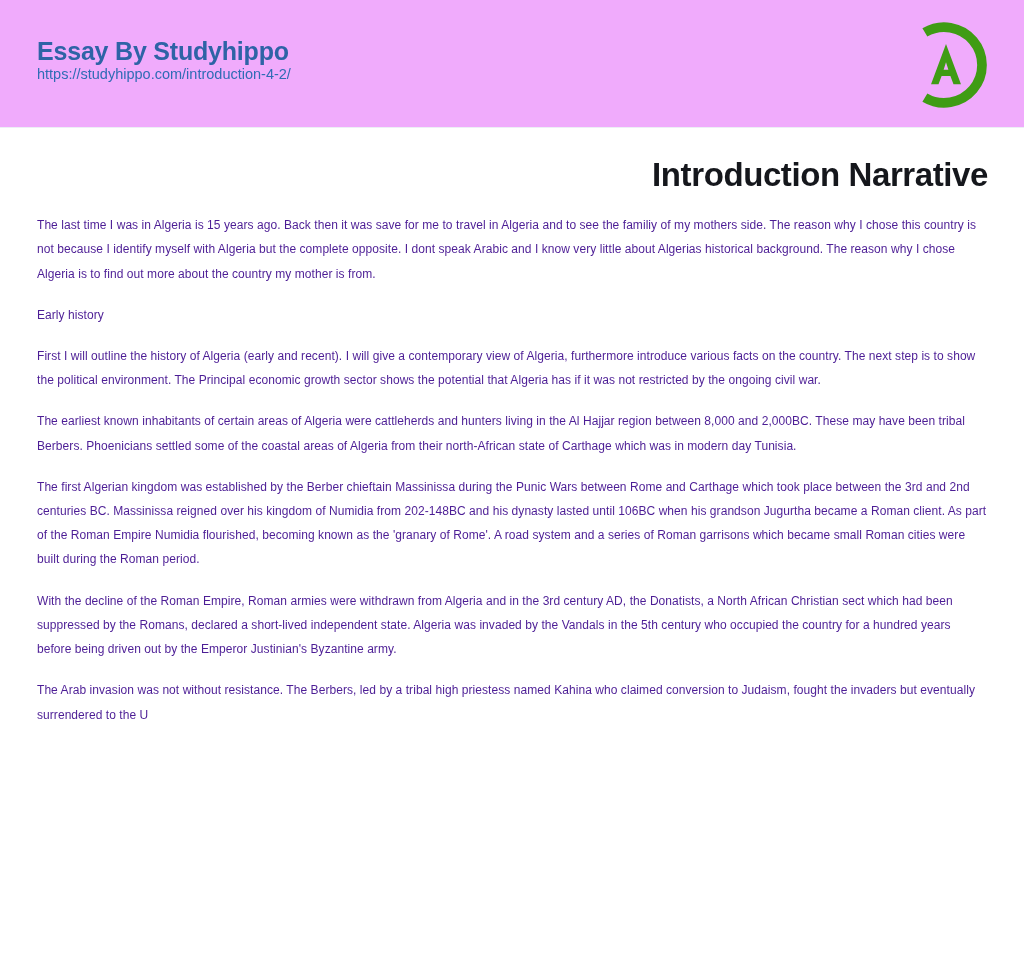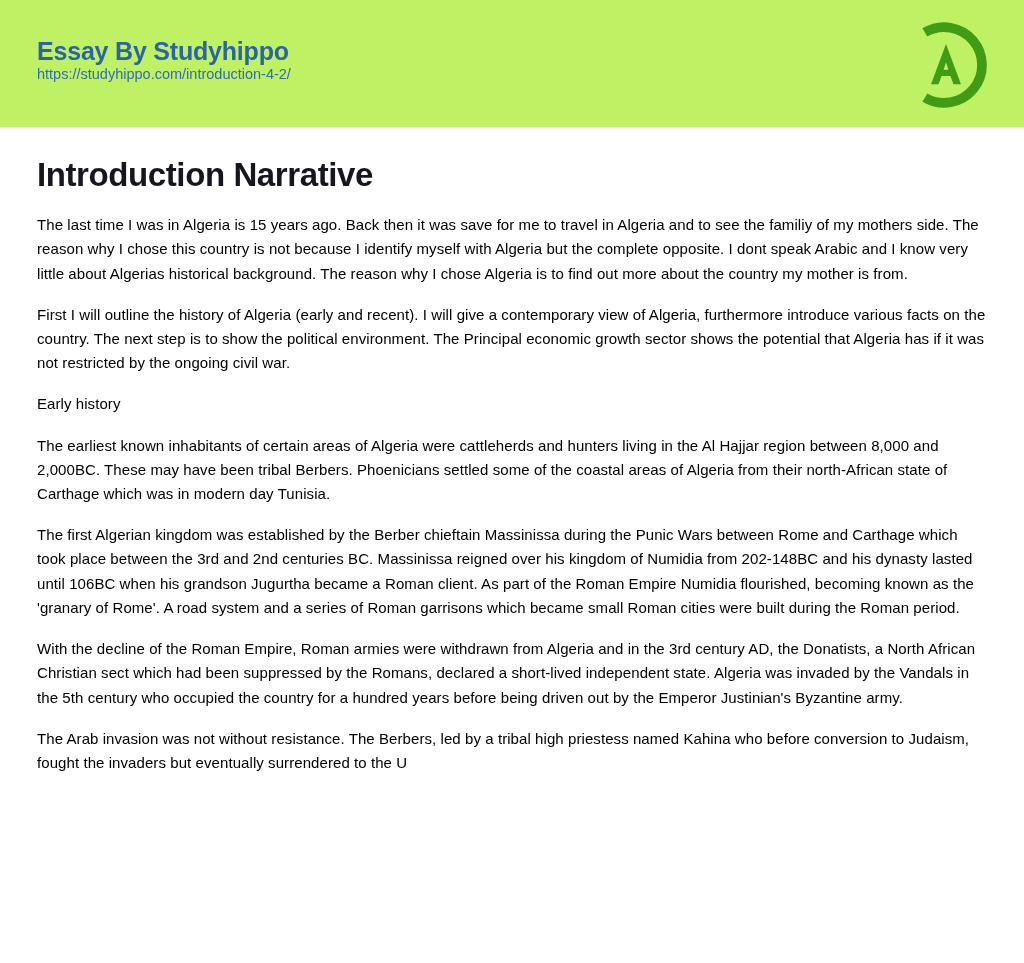--- a/index.html
+++ b/index.html
@@ -14,21 +14,21 @@
     font-family: "Liberation Sans", sans-serif;
     overflow: hidden;
     position: relative;
   }
 
   
   .site-header {
     position: relative;
     width: 1024px;
     height: 128px;
-    background: #bef264;
+    background: #f0abfc;
     border-bottom: 1px solid #eceff5;
   }
   .header-inner {
     position: absolute;
     left: 37px;
     top: 36px;
   }
   .brand-title {
     font-size: 25px;
     font-weight: bold;
@@ -60,28 +60,29 @@
     padding: 0 36px 0 37px;
   }
   .article-title {
     font-size: 33px;
     font-weight: bold;
     color: #15171c;
     letter-spacing: -0.4px;
     margin: 0;
     padding-top: 26px;
     line-height: 1.25;
+    text-align: right;
   }
   .article-body {
     margin-top: 18px;
   }
   .para {
-    font-size: 15px;
+    font-size: 12px;
     line-height: 24.2px;
-    color: #000000;
+    color: #4c1d95;
     margin: 0 0 17px 0;
     text-align: left;
     letter-spacing: 0.005em;
   }
   .para:last-child { margin-bottom: 0; }
   .para.short { }
 </style>
 </head>
 <body>
 
@@ -98,20 +99,20 @@
     <path d="M 50 26 L 33 72 L 41.5 72 L 45 62.5 L 55 62.5 L 58.5 72 L 67 72 Z
              M 47.3 55.5 L 50 47 L 52.7 55.5 Z" fill="#3f9c14"></path>
   </svg>
 </div>
 
 <div class="article">
   <h1 class="article-title">Introduction Narrative</h1>
 
   <div class="article-body">
     <p class="para">The last time I was in Algeria is 15 years ago. Back then it was save for me to travel in Algeria and to see the familiy of my mothers side. The reason why I chose this country is not because I identify myself with Algeria but the complete opposite. I dont speak Arabic and I know very little about Algerias historical background. The reason why I chose Algeria is to find out more about the country my mother is from.</p>
+    <p class="para short">Early history</p>
     <p class="para">First I will outline the history of Algeria (early and recent). I will give a contemporary view of Algeria, furthermore introduce various facts on the country. The next step is to show the political environment. The Principal economic growth sector shows the potential that Algeria has if it was not restricted by the ongoing civil war.</p>
-    <p class="para short">Early history</p>
     <p class="para">The earliest known inhabitants of certain areas of Algeria were cattleherds and hunters living in the Al Hajjar region between 8,000 and 2,000BC. These may have been tribal Berbers. Phoenicians settled some of the coastal areas of Algeria from their north-African state of Carthage which was in modern day Tunisia.</p>
     <p class="para">The first Algerian kingdom was established by the Berber chieftain Massinissa during the Punic Wars between Rome and Carthage which took place between the 3rd and 2nd centuries BC. Massinissa reigned over his kingdom of Numidia from 202-148BC and his dynasty lasted until 106BC when his grandson Jugurtha became a Roman client. As part of the Roman Empire Numidia flourished, becoming known as the 'granary of Rome'. A road system and a series of Roman garrisons which became small Roman cities were built during the Roman period.</p>
     <p class="para">With the decline of the Roman Empire, Roman armies were withdrawn from Algeria and in the 3rd century AD, the Donatists, a North African Christian sect which had been suppressed by the Romans, declared a short-lived independent state. Algeria was invaded by the Vandals in the 5th century who occupied the country for a hundred years before being driven out by the Emperor Justinian's Byzantine army.</p>
-    <p class="para">The Arab invasion was not without resistance. The Berbers, led by a tribal high priestess named Kahina who before conversion to Judaism, fought the invaders but eventually surrendered to the U</p>
+    <p class="para">The Arab invasion was not without resistance. The Berbers, led by a tribal high priestess named Kahina who claimed conversion to Judaism, fought the invaders but eventually surrendered to the U</p>
   </div>
 </div>
 
 </body></html>

